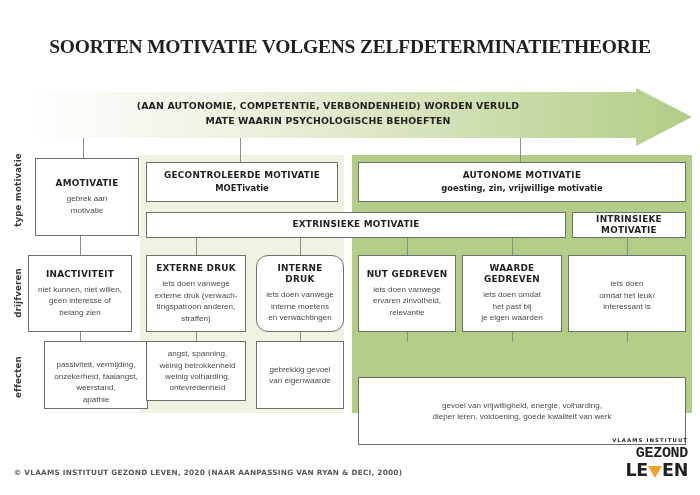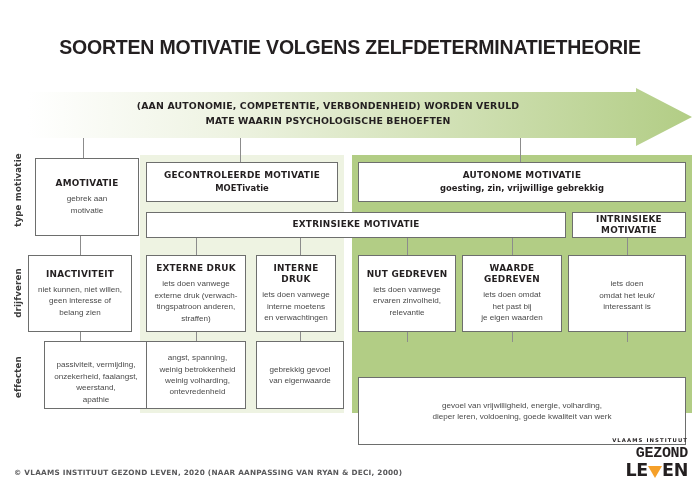--- a/index.html
+++ b/index.html
@@ -7,21 +7,21 @@
     width:700px;height:495px;background:#ffffff;
     font-family:"Liberation Sans", sans-serif;
     color:#231f20;overflow:hidden;position:relative;
   }
   #stage{position:absolute;inset:0;}
 
   
   .title{
     position:absolute;left:0;top:36px;width:700px;text-align:center;
     font-size:19.5px;font-weight:bold;letter-spacing:-0.2px;color:#231f20;
-    font-family:Liberation Sans, sans-serif;
+    font-family:Liberation Serif, serif;
   }
 
   
   .arrow-wrap{position:absolute;left:28px;top:88px;width:664px;height:58px;}
   .arrow-svg{display:block;width:664px;height:58px;}
   .arrow-text{
     position:absolute;left:0;top:11px;width:600px;text-align:center;
     font-size:9.4px;font-weight:bold;line-height:1.55;letter-spacing:0.15px;
     color:#231f20;font-family:"DejaVu Sans", sans-serif;
   }
@@ -70,28 +70,28 @@
   .b-amot{left:35px; top:158px;width:104px;height:78px;}
   .b-ctrl{left:146px;top:162px;width:192px;height:40px;}
   .b-auto{left:358px;top:162px;width:328px;height:40px;}
   
   .b-extr{left:146px;top:212px;width:420px;height:26px;}
   .b-intr{left:572px;top:212px;width:114px;height:26px;}
 
   
   .b-inact{left:28px; top:255px;width:104px;height:77px;}
   .b-extd{left:146px;top:255px;width:100px;height:77px;}
-  .b-intd{left:256px;top:255px;width:80px; height:77px;}
+  .b-intd{left:256px;top:255px;width:88px; height:77px;border-radius:12px;}
   .b-nut{left:358px; top:255px;width:98px; height:77px;}
   .b-waar{left:462px;top:255px;width:100px;height:77px;}
   .b-inter{left:568px;top:255px;width:118px;height:77px;}
 
   
   .b-e1{left:44px; top:341px;width:104px;height:68px;justify-content:flex-end;}
-  .b-e2{left:146px;top:341px;width:100px;height:68px;padding-left:8px;}
+  .b-e2{left:146px;top:341px;width:100px;height:60px;padding-left:8px;}
   .b-e3{left:256px;top:341px;width:88px; height:68px;}
   .b-e4{left:358px;top:341px;width:328px;height:68px;margin-top:36px;}
 
   
   .copyright{
     position:absolute;left:14px;top:468px;font-size:7.3px;font-weight:bold;
     letter-spacing:0.25px;color:#58585a;font-family:"DejaVu Sans", sans-serif;
   }
   .logo{position:absolute;right:12px;top:438px;text-align:right;line-height:1;}
   .logo .lg-top{font-size:5.3px;font-weight:bold;letter-spacing:1.1px;color:#231f20;
@@ -159,21 +159,21 @@
 motivatie</div>
   </div>
 
   <div class="box b-ctrl">
     <div class="hd">GECONTROLEERDE MOTIVATIE</div>
     <div class="sub">MOETivatie</div>
   </div>
 
   <div class="box b-auto">
     <div class="hd">AUTONOME MOTIVATIE</div>
-    <div class="sub">goesting, zin, vrijwillige gebrekkig</div>
+    <div class="sub">goesting, zin, vrijwillige motivatie</div>
   </div>
 
   <div class="box b-extr">
     <div class="hd">EXTRINSIEKE MOTIVATIE</div>
   </div>
   <div class="box b-intr">
     <div class="hd">INTRINSIEKE MOTIVATIE</div>
   </div>
 
   <div class="box b-inact">

